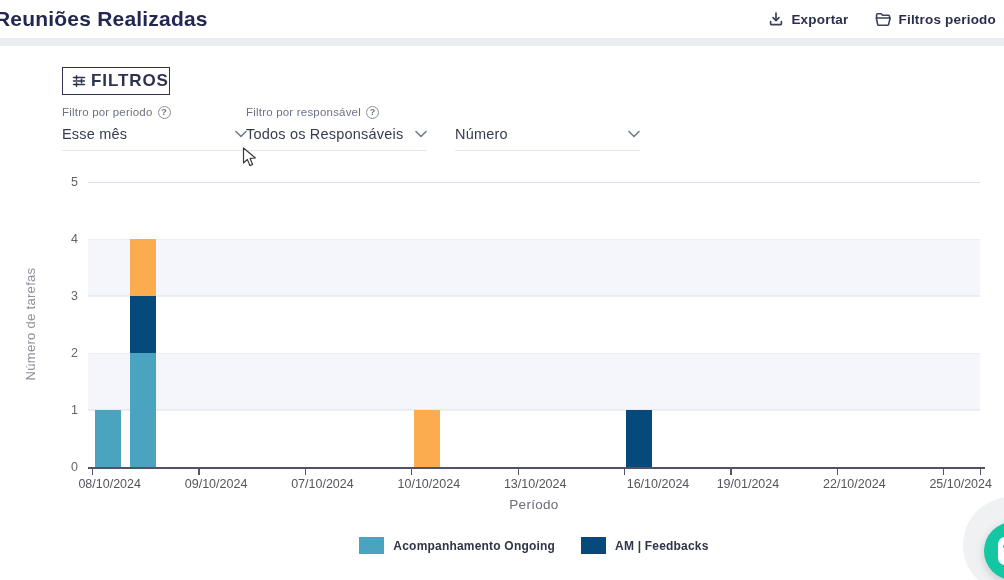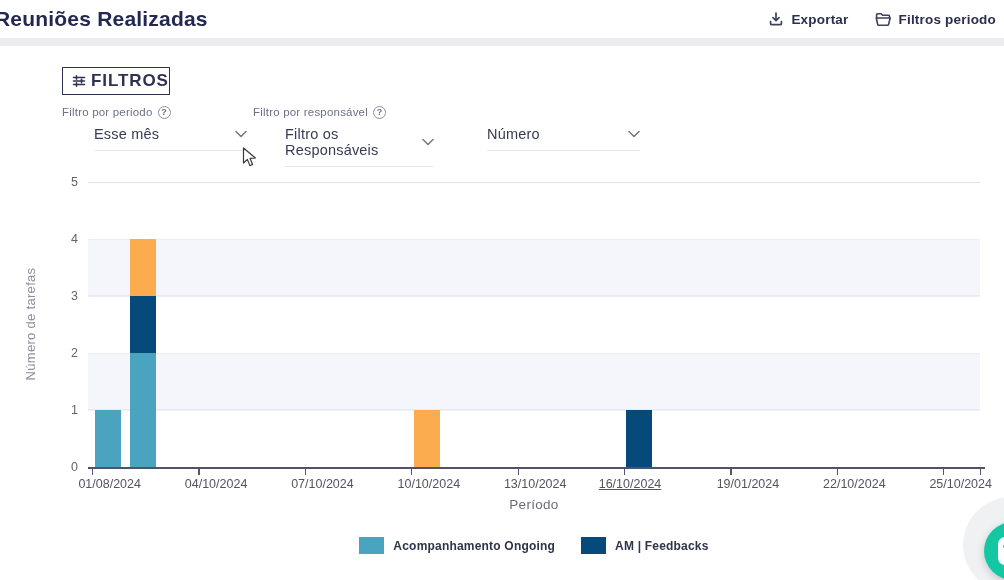--- a/index.html
+++ b/index.html
@@ -45,21 +45,21 @@
     font-size:11.5px; color:#6d7186; letter-spacing:.2px;
   }
   .help-circle {
     width:13px; height:13px; border:1.2px solid #8b8fa3; border-radius:50%;
     display:inline-flex; align-items:center; justify-content:center;
     font-size:9px; font-weight:700; color:#6b7086; line-height:1;
   }
   .filter-value {
     margin-top:6px; padding-bottom:8px; border-bottom:1px solid #e6e8f0;
     display:flex; align-items:center; justify-content:space-between;
-    font-size:14.5px; color:#363b54; letter-spacing:.2px;margin-left:32px;
+    font-size:14.5px; color:#363b54; letter-spacing:.2px;
   }
   .no-label { margin-top:20px; }
 
   
   #chart-layer { position:absolute; inset:0; pointer-events:none; }
   #chart-layer > div { position:absolute; }
   .band { background:#f4f6fb; border-top:1px solid #e8ebf3; border-bottom:1px solid #e8ebf3; z-index:0; }
   .gridline { height:1px; z-index:1; }
   .ytick { width:24px; height:16px; line-height:16px; text-align:right;
            font-size:12.5px; color:#63646e; z-index:2; }
@@ -159,27 +159,27 @@
     <div class="filter-value">
       <span>Esse mês</span>
       <span style="display:inline-flex;">
         <svg width="12" height="8" viewBox="0 0 12 8" fill="none" stroke="#767b8e" stroke-width="1.6" stroke-linecap="round" stroke-linejoin="round">
             <polyline points="1,1.5 6,6.5 11,1.5"></polyline>
           </svg>
       </span>
     </div>
   </div>
 
-  <div class="filter-field" style="left:253px; width:181px;">
+  <div class="filter-field" style="left:246px; width:181px;">
     <div class="filter-label">
       <span>Filtro por responsável</span>
       <span class="help-circle">?</span>
     </div>
     <div class="filter-value">
-      <span>Filtro os Responsáveis</span>
+      <span>Todos os Responsáveis</span>
       <span style="display:inline-flex;">
         <svg width="12" height="8" viewBox="0 0 12 8" fill="none" stroke="#767b8e" stroke-width="1.6" stroke-linecap="round" stroke-linejoin="round">
             <polyline points="1,1.5 6,6.5 11,1.5"></polyline>
           </svg>
       </span>
     </div>
   </div>
 
   <div class="filter-field" style="left:455px; width:185px;">
     <div class="filter-value no-label">
@@ -201,31 +201,31 @@
       <div class="ytick" style="left: 54px; top: 402px;">1</div>
       <div class="gridline" style="left: 88px; width: 892px; top: 353px; background: rgb(236, 239, 245);"></div>
       <div class="ytick" style="left: 54px; top: 345px;">2</div>
       <div class="gridline" style="left: 88px; width: 892px; top: 296px; background: rgb(236, 239, 245);"></div>
       <div class="ytick" style="left: 54px; top: 288px;">3</div>
       <div class="gridline" style="left: 88px; width: 892px; top: 239px; background: rgb(236, 239, 245);"></div>
       <div class="ytick" style="left: 54px; top: 231px;">4</div>
       <div class="gridline" style="left: 88px; width: 892px; top: 182px; background: rgb(221, 225, 236);"></div>
       <div class="ytick" style="left: 54px; top: 174px;">5</div>
       <div class="xtick-mark" style="left: 92px; top: 469px;"></div>
-      <div class="xtick-label" style="left: 63.7px; top: 477px;">01/08/2024</div>
+      <div class="xtick-label" style="left: 63.7px; top: 477px;">08/10/2024</div>
       <div class="xtick-mark" style="left: 198.375px; top: 469px;"></div>
-      <div class="xtick-label" style="left: 170.075px; top: 477px;">04/10/2024</div>
+      <div class="xtick-label" style="left: 170.075px; top: 477px;">09/10/2024</div>
       <div class="xtick-mark" style="left: 304.75px; top: 469px;"></div>
       <div class="xtick-label" style="left: 276.45px; top: 477px;">07/10/2024</div>
       <div class="xtick-mark" style="left: 411.125px; top: 469px;"></div>
       <div class="xtick-label" style="left: 382.825px; top: 477px;">10/10/2024</div>
       <div class="xtick-mark" style="left: 517.5px; top: 469px;"></div>
       <div class="xtick-label" style="left: 489.2px; top: 477px;">13/10/2024</div>
       <div class="xtick-mark" style="left: 623.875px; top: 469px;"></div>
-      <div class="xtick-label" style="left: 584px; top: 477px; text-decoration: underline;">16/10/2024</div>
+      <div class="xtick-label" style="left: 612px; top: 477px;">16/10/2024</div>
       <div class="xtick-mark" style="left: 730.25px; top: 469px;"></div>
       <div class="xtick-label" style="left: 701.95px; top: 477px;">19/01/2024</div>
       <div class="xtick-mark" style="left: 836.625px; top: 469px;"></div>
       <div class="xtick-label" style="left: 808.325px; top: 477px;">22/10/2024</div>
       <div class="xtick-mark" style="left: 943px; top: 469px;"></div>
       <div class="xtick-label" style="left: 914.7px; top: 477px;">25/10/2024</div>
       <div class="xtick-mark" style="left: 980px; top: 469px;"></div>
       <div class="axis-line" style="left: 88px; width: 897px; top: 467px;"></div>
       <div class="bar-seg" style="left: 94.5px; width: 26px; top: 410px; height: 57px; background: rgb(74, 164, 192);"></div>
       <div class="bar-seg" style="left: 129.958px; width: 26px; top: 353px; height: 114px; background: rgb(74, 164, 192);"></div>

